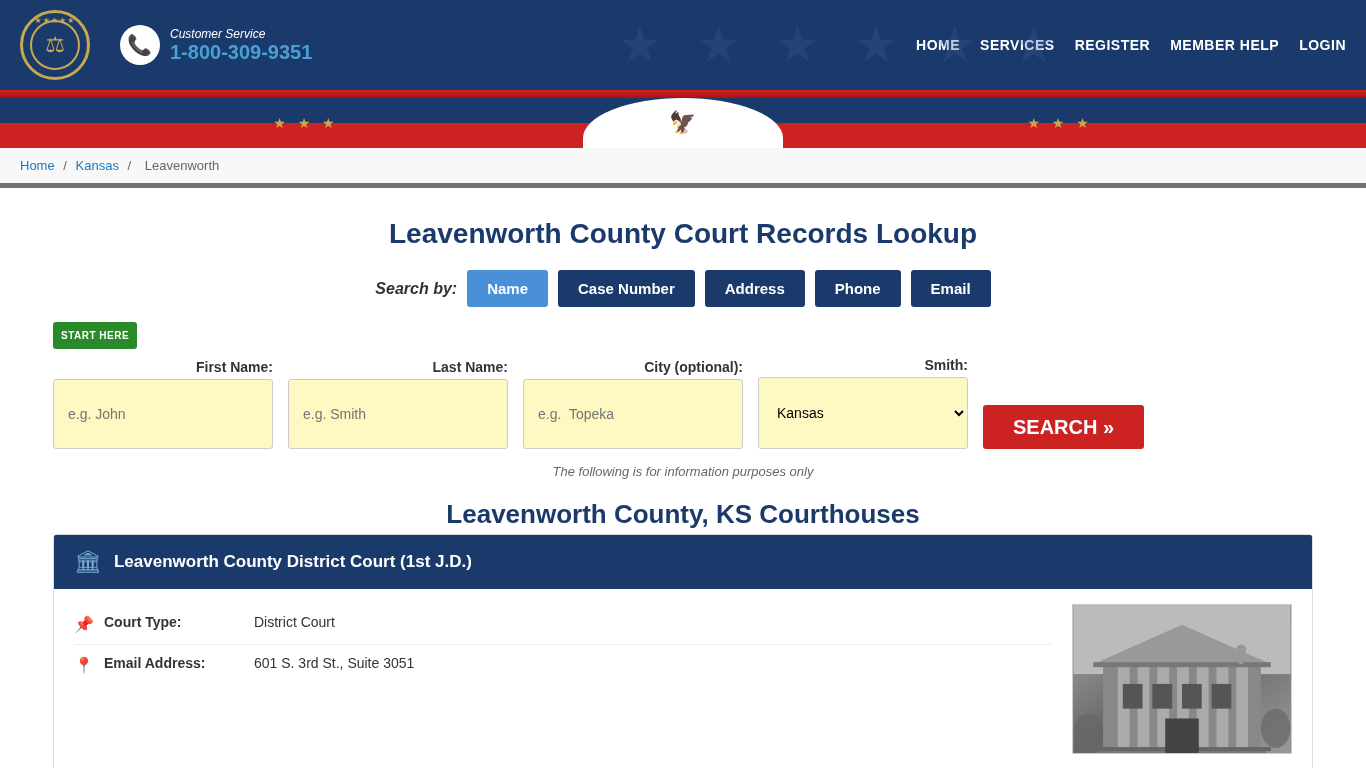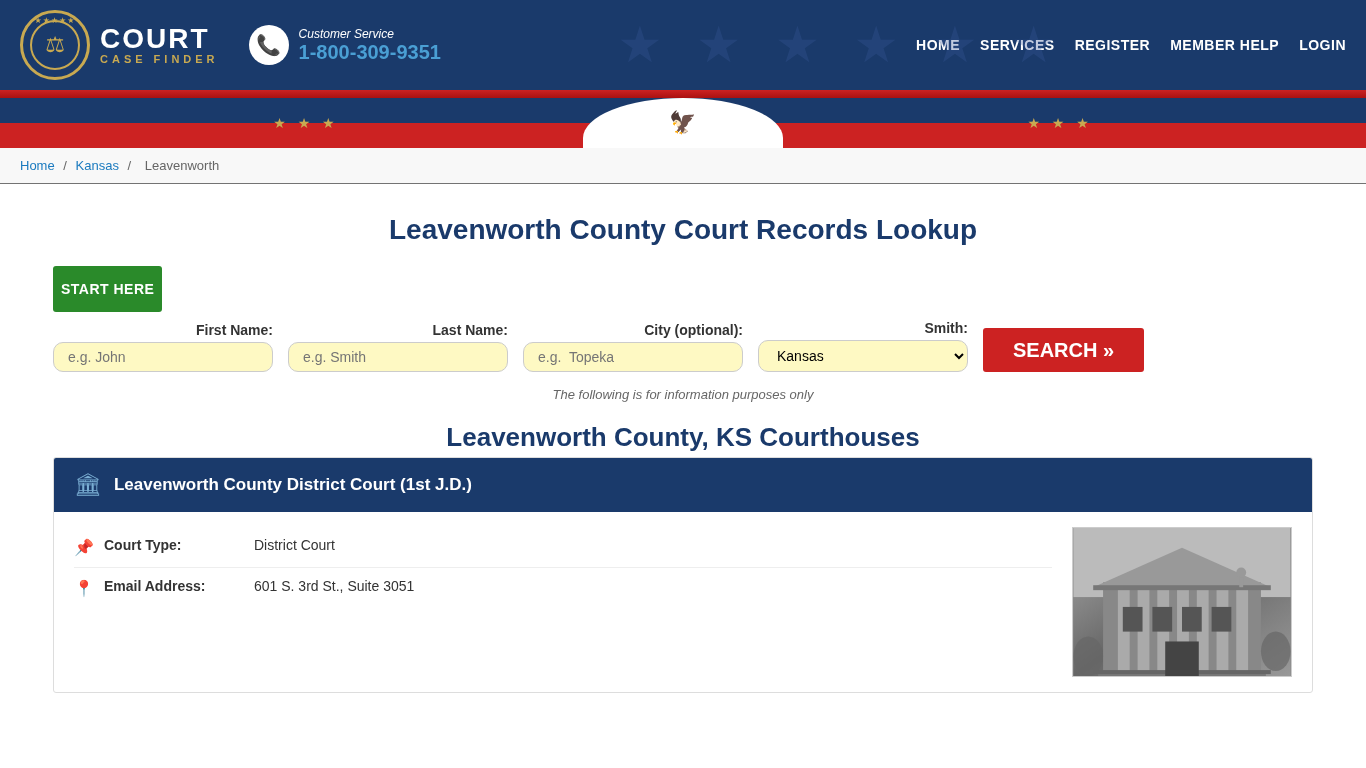--- a/index.html
+++ b/index.html
@@ -152,21 +152,21 @@
       letter-spacing: 4px;
       position: absolute;
     }
     .eagle-stars-left { left: 20%; top: 50%; transform: translateY(-50%); }
     .eagle-stars-right { right: 20%; top: 50%; transform: translateY(-50%); }
 
     
     .breadcrumb {
       padding: 10px 20px;
       background: #f8f8f8;
-      border-bottom: 1px solid #737373;
+      border-bottom: 5px solid #737373;
       font-size: 13px;
     }
     .breadcrumb a { color: #1a7abf; text-decoration: none; }
     .breadcrumb span { color: #666; margin: 0 5px; }
 
     
     .main-content {
       max-width: 1300px;
       margin: 0 auto;
       padding: 20px 20px;
@@ -206,23 +206,23 @@
       border-radius: 3px;
     }
     .search-tab.active { background: #4a90d9; }
     .search-tab.inactive { background: #1a3a6b; }
 
     
     .start-here {
       display: inline-block;
       background: #2a8a2a;
       color: #fff;
-      font-size: 14px;
-      font-weight: bold;
-      padding: 15px 8px;
+      font-size: 10px;
+      font-weight: bold;
+      padding: 8px 8px;
       border-radius: 3px;
       margin-bottom: 8px;
       letter-spacing: 0.5px;
     }
 
     
     .search-form {
       display: flex;
       align-items: flex-end;
       gap: 15px;
@@ -233,23 +233,23 @@
       flex-direction: column;
       gap: 4px;
       align-items: flex-end;
     }
     .form-group label {
       font-size: 14px;
       font-weight: bold;
       color: #333;
     }
     .form-group input, .form-group select {
-      padding: 6px 14px;
+      padding: 26px 14px;
       border: 1px solid #ccc;
-      border-radius: 10px;
+      border-radius: 3px;
       font-size: 14px;
       background: #fef9c3;
       min-width: 200px;
     }
     .form-group.first-name input { min-width: 220px; }
     .form-group.last-name input { min-width: 220px; }
     .form-group.city input { min-width: 220px; }
     .form-group.state select { min-width: 210px; }
 
     .search-btn {
@@ -363,24 +363,20 @@
 <header class="header">
 
   <div class="header-stars-bg">★ ★ ★ ★ ★ ★</div>
 
   <div class="logo-area">
     <div class="logo-circle">
       <div class="logo-circle-inner">
         <span class="logo-gavel">⚖</span>
       </div>
       <div class="logo-stars">★★★★★</div>
-    </div>
-    <div class="logo-text-block">
-      <span class="logo-court">COURT</span>
-      <span class="logo-subtitle">CASE FINDER</span>
     </div>
   </div>
 
   <div class="customer-service">
     <div class="cs-icon">📞</div>
     <div class="cs-text">
       <div class="cs-label">Customer Service</div>
       <div class="cs-phone">1-800-309-9351</div>
     </div>
   </div>
@@ -409,20 +405,28 @@
   <span> / </span>
   <a href="#">Kansas</a>
   <span> / </span>
   <span>Leavenworth</span>
 </div>
 
 <div class="main-content">
 
   <h1 class="page-title">Leavenworth County Court Records Lookup</h1>
 
+  <div class="search-by-row">
+    <span class="search-by-label">Search by:</span>
+    <button class="search-tab active">Name</button>
+    <button class="search-tab inactive">Case Number</button>
+    <button class="search-tab inactive">Address</button>
+    <button class="search-tab inactive">Phone</button>
+    <button class="search-tab inactive">Email</button>
+  </div>
 
   <div>
     <span class="start-here">START HERE</span>
     <div class="search-form">
       <div class="form-group first-name">
         <label>First Name:</label>
         <input type="text" placeholder="e.g. John" style="">
       </div>
       <div class="form-group last-name">
         <label>Last Name:</label>

